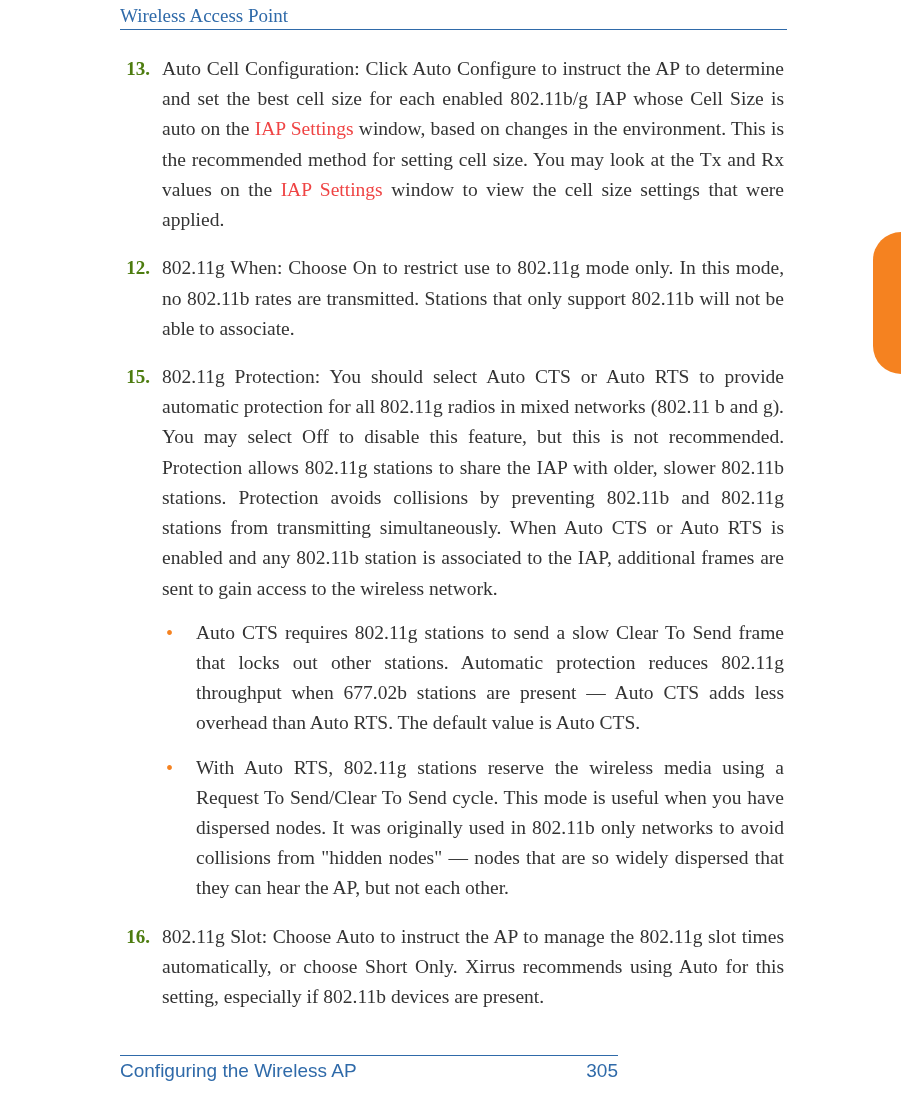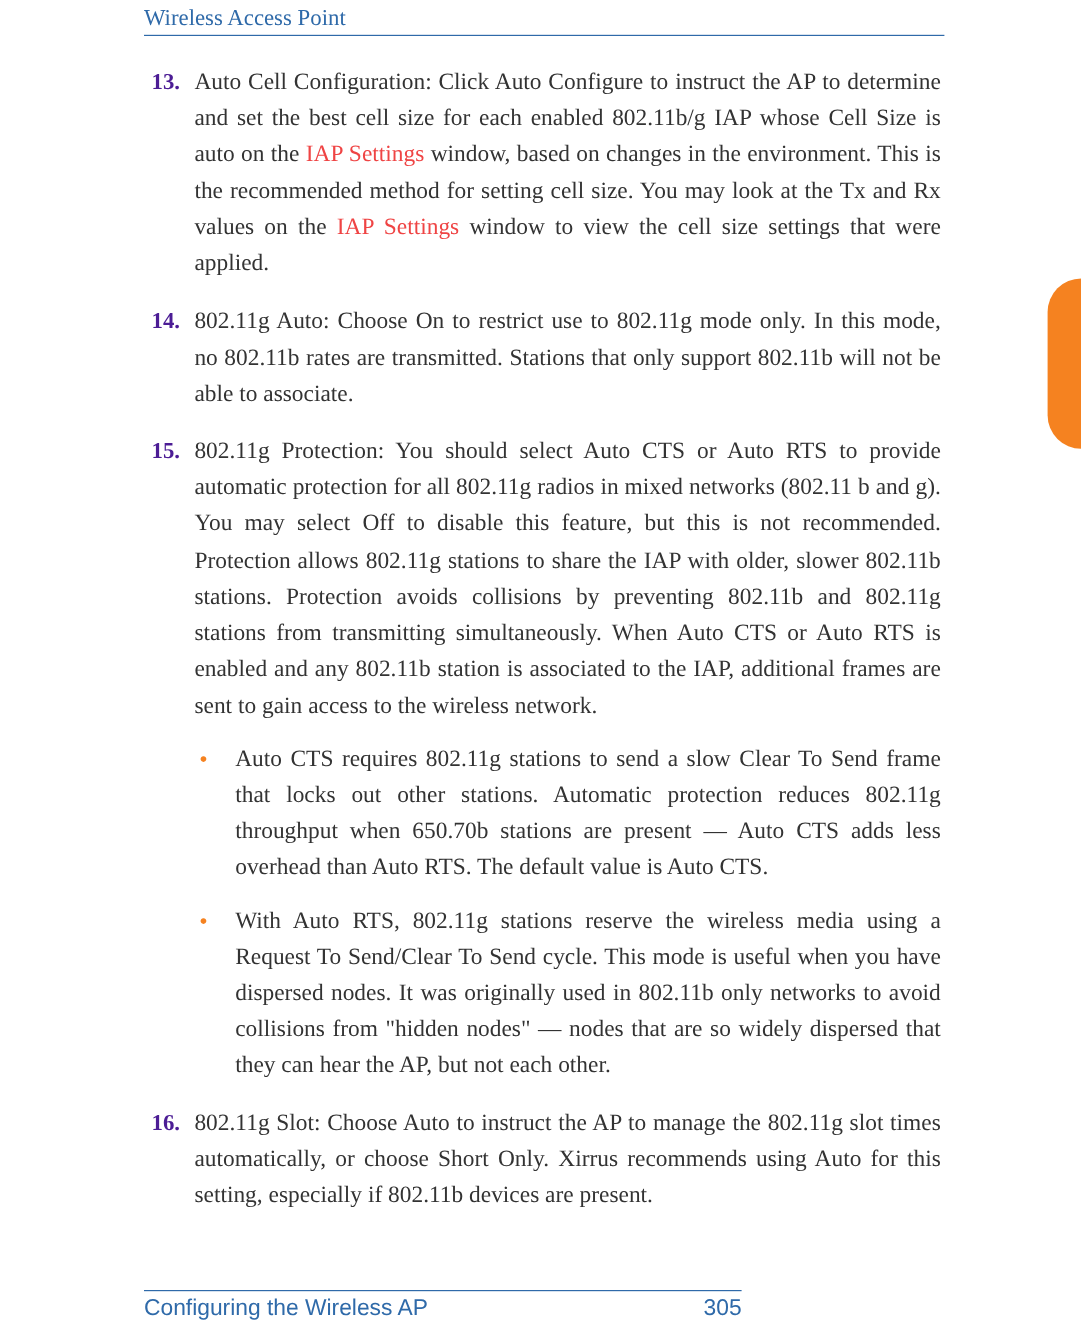--- a/index.html
+++ b/index.html
@@ -70,21 +70,21 @@
     font-size: 19.5px;
     line-height: 1.55;
     color: #333;
   }
   ol.items > li .num {
     position: absolute;
     left: 0;
     top: 0;
     width: 30px;
     text-align: right;
-    color: #4c1d95;
+    color: #4d7c0f;
     font-weight: bold;
     font-size: 19px;
   }
   .b { font-weight: normal; }
   .link { color: #ef4444; }
   ul.sub {
     list-style: none;
     margin: 14px 0 0 0;
     padding: 0;
   }
@@ -98,21 +98,21 @@
     content: "•";
     position: absolute;
     left: 4px;
     top: 0;
     color: #f58220;
     font-size: 20px;
     line-height: 1.55;
   }
   .footer {
     position: absolute;
-    bottom: 12px;
+    bottom: 32px;
     left: 0;
     width: 736px;
     box-sizing: border-box;
     padding: 0 118px 0 120px;
   }
   .footer-rule {
     border: none;
     border-top: 1px solid #2f6aa9;
     margin: 0 0 4px 0;
   }
@@ -132,23 +132,23 @@
   <div class="header">
     <div class="header-title">Wireless Access Point</div>
     <hr class="header-rule">
   </div>
 
   <div class="tab"></div>
 
   <div class="content">
     <ol class="items" id="items">
         <li><span class="num">13.</span><span><span class="b">Auto Cell Configuration</span><span>: Click </span><span class="b">Auto Configure</span><span> to instruct the AP to determine and set the best cell size for each enabled 802.11b/g IAP whose </span><span class="b">Cell Size</span><span> is </span><span class="b">auto</span><span> on the </span><span class="link">IAP Settings</span><span> window, based on changes in the environment. This is the recommended method for setting cell size. You may look at the Tx and Rx values on the </span><span class="link">IAP Settings</span><span> window to view the cell size settings that were applied.</span></span></li>
-        <li><span class="num">14.</span><span><span class="b">802.11g Auto</span><span>: Choose </span><span class="b">On</span><span> to restrict use to 802.11g mode only. In this mode, no 802.11b rates are transmitted. Stations that only support 802.11b will not be able to associate.</span></span></li>
+        <li><span class="num">12.</span><span><span class="b">802.11g When</span><span>: Choose </span><span class="b">On</span><span> to restrict use to 802.11g mode only. In this mode, no 802.11b rates are transmitted. Stations that only support 802.11b will not be able to associate.</span></span></li>
         <li><span class="num">15.</span><span><span class="b">802.11g Protection</span><span>: You should select </span><span class="b">Auto CTS</span><span> or </span><span class="b">Auto RTS</span><span> to provide automatic protection for all 802.11g radios in mixed networks (802.11 b and g). You may select </span><span class="b">Off</span><span> to disable this feature, but this is not recommended. Protection allows 802.11g stations to share the IAP with older, slower 802.11b stations. Protection avoids collisions by preventing 802.11b and 802.11g stations from transmitting simultaneously. When </span><span class="b">Auto CTS</span><span> or </span><span class="b">Auto RTS</span><span> is enabled and any 802.11b station is associated to the IAP, additional frames are sent to gain access to the wireless network.</span></span><ul class="sub">
-            <li>Auto CTS requires 802.11g stations to send a slow Clear To Send frame that locks out other stations. Automatic protection reduces 802.11g throughput when 650.70b stations are present — Auto CTS adds less overhead than Auto RTS. The default value is Auto CTS.</li>
+            <li>Auto CTS requires 802.11g stations to send a slow Clear To Send frame that locks out other stations. Automatic protection reduces 802.11g throughput when 677.02b stations are present — Auto CTS adds less overhead than Auto RTS. The default value is Auto CTS.</li>
             <li>With Auto RTS, 802.11g stations reserve the wireless media using a Request To Send/Clear To Send cycle. This mode is useful when you have dispersed nodes. It was originally used in 802.11b only networks to avoid collisions from "hidden nodes" — nodes that are so widely dispersed that they can hear the AP, but not each other.</li>
           </ul></li>
         <li><span class="num">16.</span><span><span class="b">802.11g Slot</span><span>: Choose </span><span class="b">Auto</span><span> to instruct the AP to manage the 802.11g slot times automatically, or choose </span><span class="b">Short Only</span><span>. Xirrus recommends using </span><span class="b">Auto</span><span> for this setting, especially if 802.11b devices are present.</span></span></li>
       </ol>
   </div>
 
   <div class="footer">
     <hr class="footer-rule">
     <div class="footer-row">
       <span>Configuring the Wireless AP</span>

